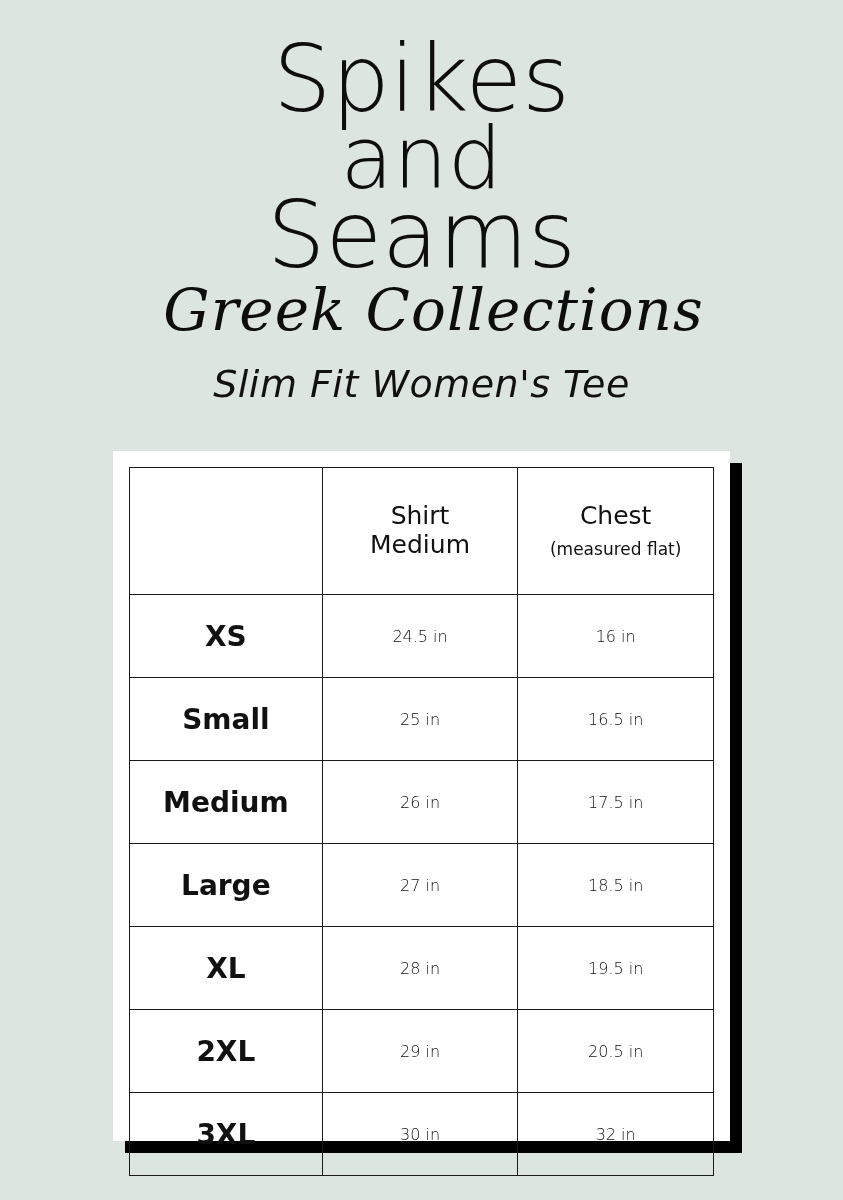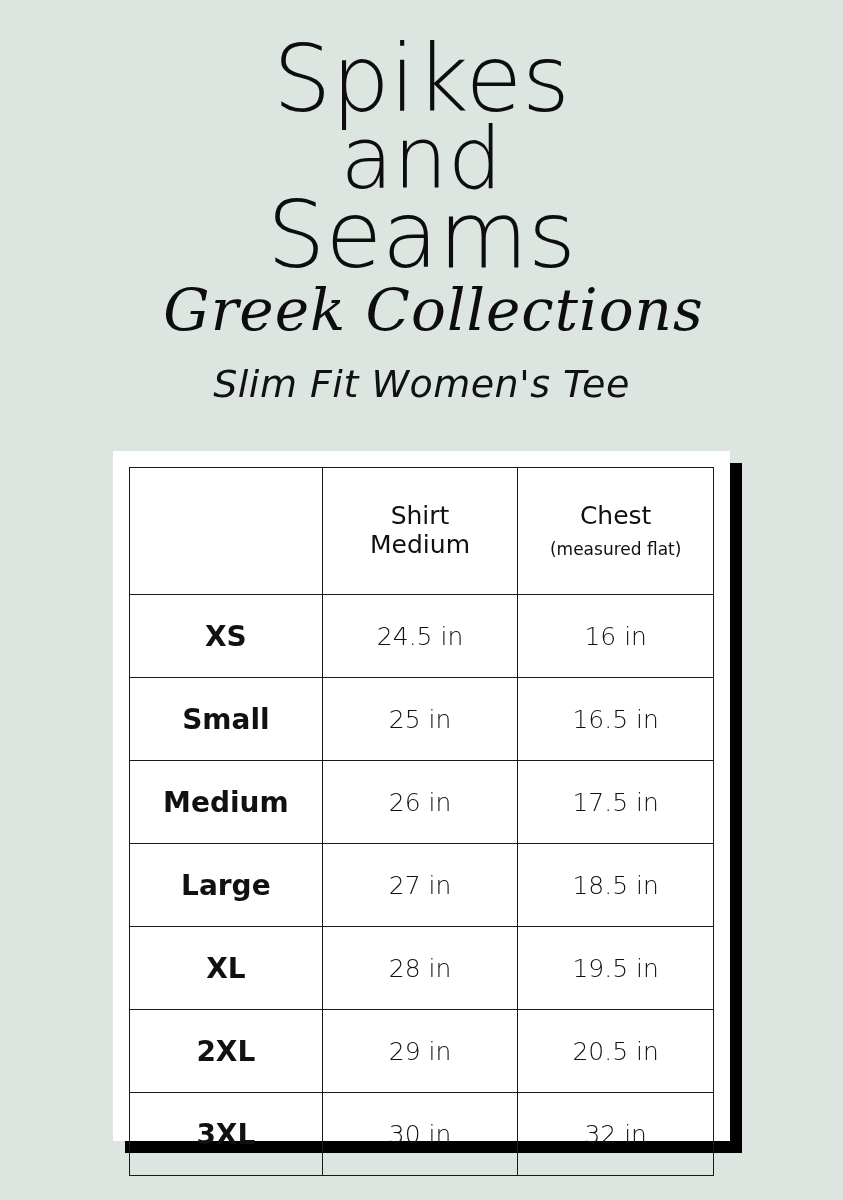--- a/index.html
+++ b/index.html
@@ -102,21 +102,21 @@
   }
   table.size-table thead th.blank { border-top: 1px solid #1a1a1a; }
   .hdr-sub {
     display: block;
     font-size: 17px;
     font-weight: 400;
     margin-top: 9px;
   }
   table.size-table tbody td {
     height: 80px;
-    font-size: 25px;
+    font-size: 16px;
   }
   table.size-table tbody td.size-name {
     font-weight: 700;
     font-size: 28px;
   }
   col.c1 { width: 33%; }
   col.c2 { width: 33.5%; }
   col.c3 { width: 33.5%; }
 </style>
 </head>

